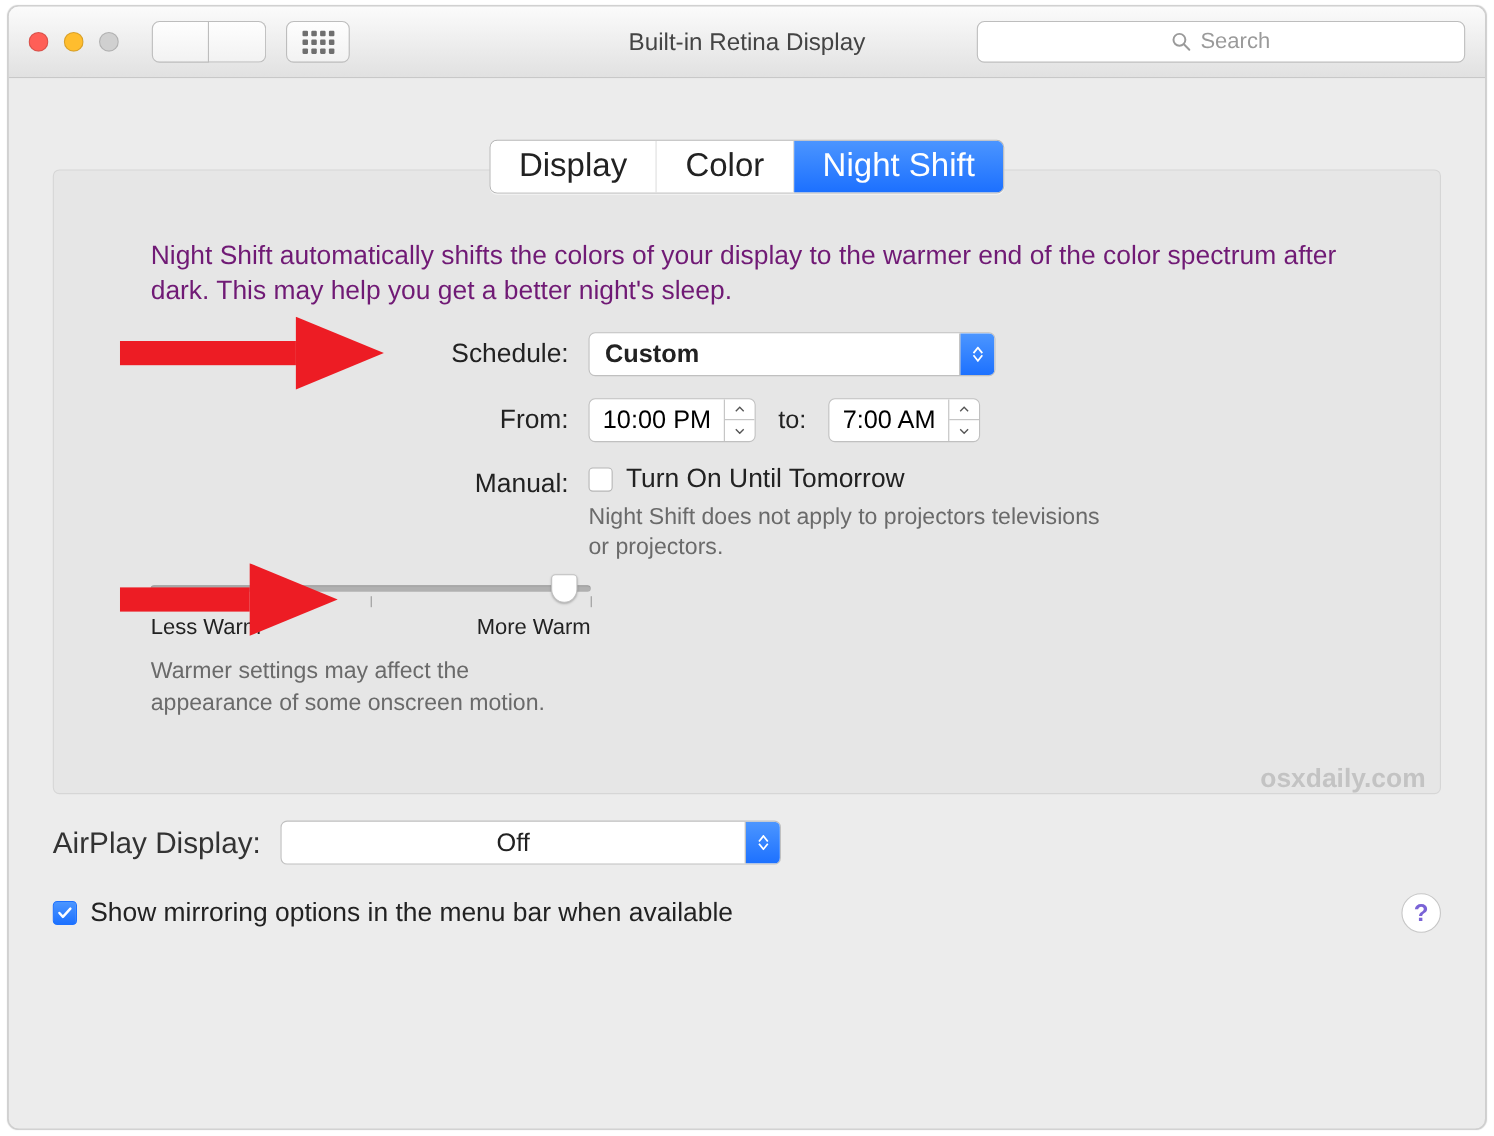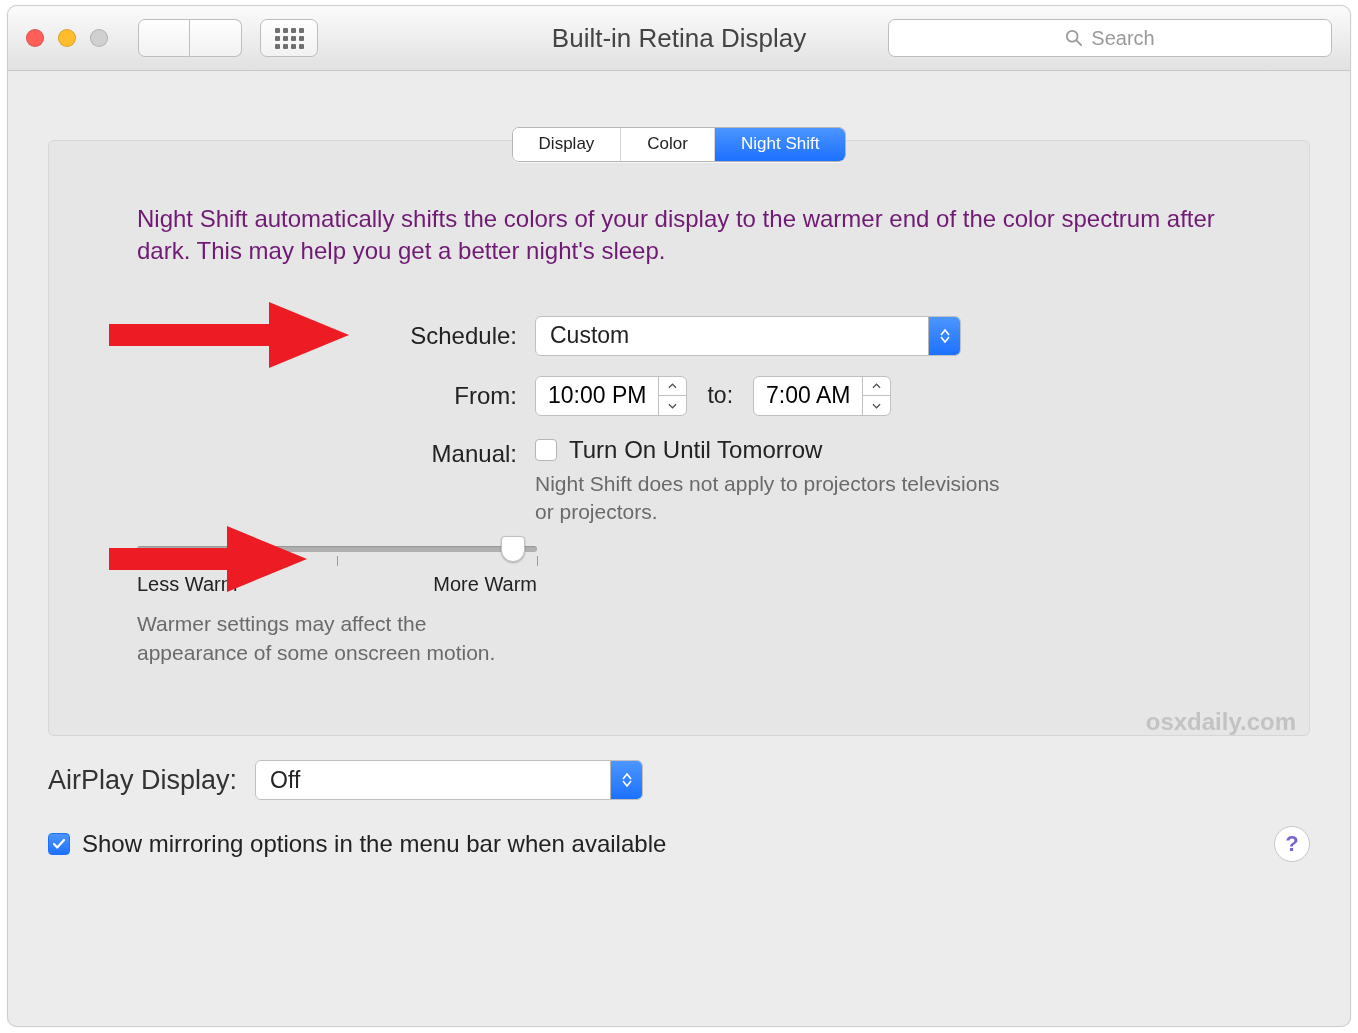--- a/index.html
+++ b/index.html
@@ -55,21 +55,21 @@
     color:#888;font-size:20px;
   }
   .sq-btn.left{border-radius:7px 0 0 7px;}
   .sq-btn.right{border-radius:0 7px 7px 0;border-left:0;}
   .sq-btn.solo{border-radius:7px;width:58px;margin-left:18px;}
   .grid-icon{display:grid;grid-template-columns:repeat(4,5px);grid-auto-rows:5px;gap:3px;}
   .grid-icon span{width:5px;height:5px;background:#6f6f6f;border-radius:1px;}
 
   .title{
     position:absolute;left:0;right:0;text-align:center;
-    font-size:26px;color:#444;font-weight:400;
+    font-size:22px;color:#444;font-weight:400;
     pointer-events:none;
   }
 
   .search{
     margin-left:auto;
     width:444px;height:38px;
     border:1px solid #bdbdbd;border-radius:7px;
     background:#fff;
     display:flex;align-items:center;justify-content:center;gap:8px;
     color:#9a9a9a;font-size:20px;
@@ -77,36 +77,36 @@
   .mag{display:inline-flex;}
   .mag svg{width:18px;height:18px;}
 
   
   .body{padding:0 40px 0 40px;}
 
   .seg-wrap{display:flex;justify-content:center;margin-top:56px;position:relative;z-index:2;}
   .seg{display:flex;border:1px solid #b6b6b6;border-radius:7px;overflow:hidden;background:#fff;box-shadow:0 1px 0 rgba(255,255,255,.6);}
   .seg button{
     appearance:none;border:0;background:#fff;padding:6px 26px 7px 26px;
-    font-size:17px;color:#222;border-right:1px solid var(--border-light);cursor:default;
+    font-size:30px;color:#222;border-right:1px solid var(--border-light);cursor:default;
   }
   .seg button:last-child{border-right:0;}
   .seg button.active{background:linear-gradient(#4b95ff,#1c70ff);color:#fff;}
 
   .panel{
     margin-top:-22px;
     border:1px solid var(--border-light);
     border-radius:6px;
     background:var(--panel);
     padding:62px 88px 48px 88px;
     position:relative;
   }
   .intro{font-size:24px;line-height:1.35;color:#701a75;}
 
-  .rows{margin-top:48px;}
+  .rows{margin-top:20px;}
   .row{
     display:grid;
     grid-template-columns: 380px 1fr;
     column-gap:18px;
     align-items:center;
     margin-bottom:20px;
     position:relative;
   }
   .lab{text-align:right;font-size:24px;color:#222;}
 
@@ -116,22 +116,22 @@
     border:1px solid #c0c0c0;border-radius:6px;background:#fff;
     height:40px;overflow:hidden;
   }
   .popup .val{flex:1;padding:0 14px;font-size:23px;color:#222;}
   .stepper-cap{
     width:32px;height:100%;background:linear-gradient(#4c96ff,#1d71ff);
     border-left:1px solid #b6b6b6;
     display:flex;flex-direction:column;align-items:center;justify-content:center;color:#fff;
   }
   .stepper-cap svg{width:10px;height:7px;}
-  .pop-sched{width:426px;}
-  .pop-airplay{width:388px;}
+  .pop-sched{width:370px;font-weight:bold;}
+  .pop-airplay{width:455px;text-align:center;}
 
   
   .time-field{
     display:flex;align-items:center;
     border:1px solid #c0c0c0;border-radius:6px;background:#fff;
     height:40px;overflow:hidden;
   }
   .time-field .tv{padding:0 12px;font-size:23px;}
   .mini-stepper{
     width:28px;height:100%;border-left:1px solid #c0c0c0;

